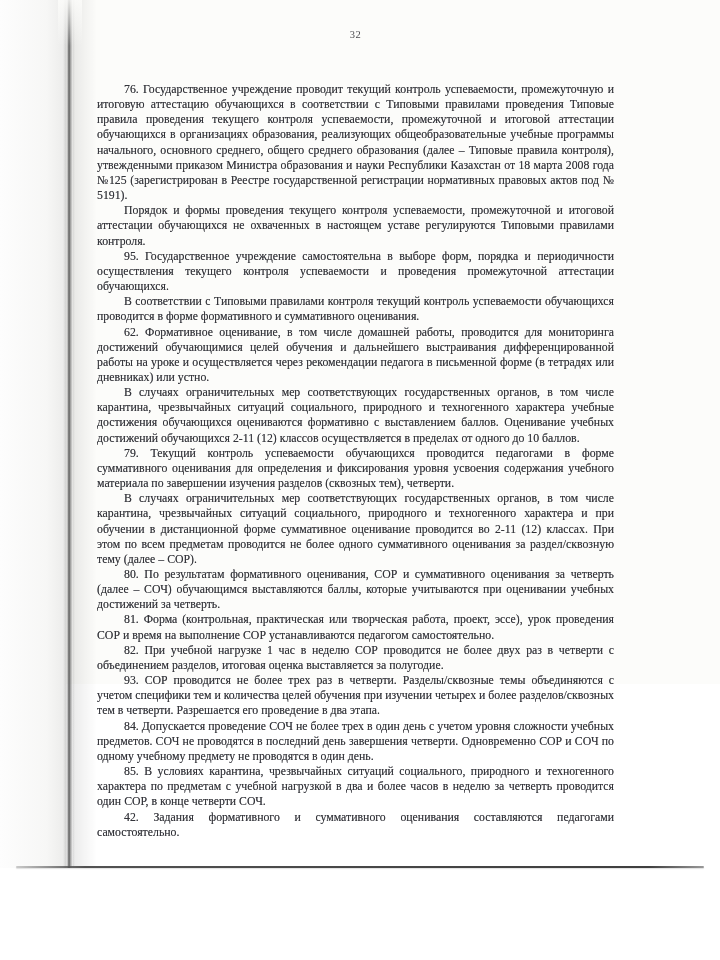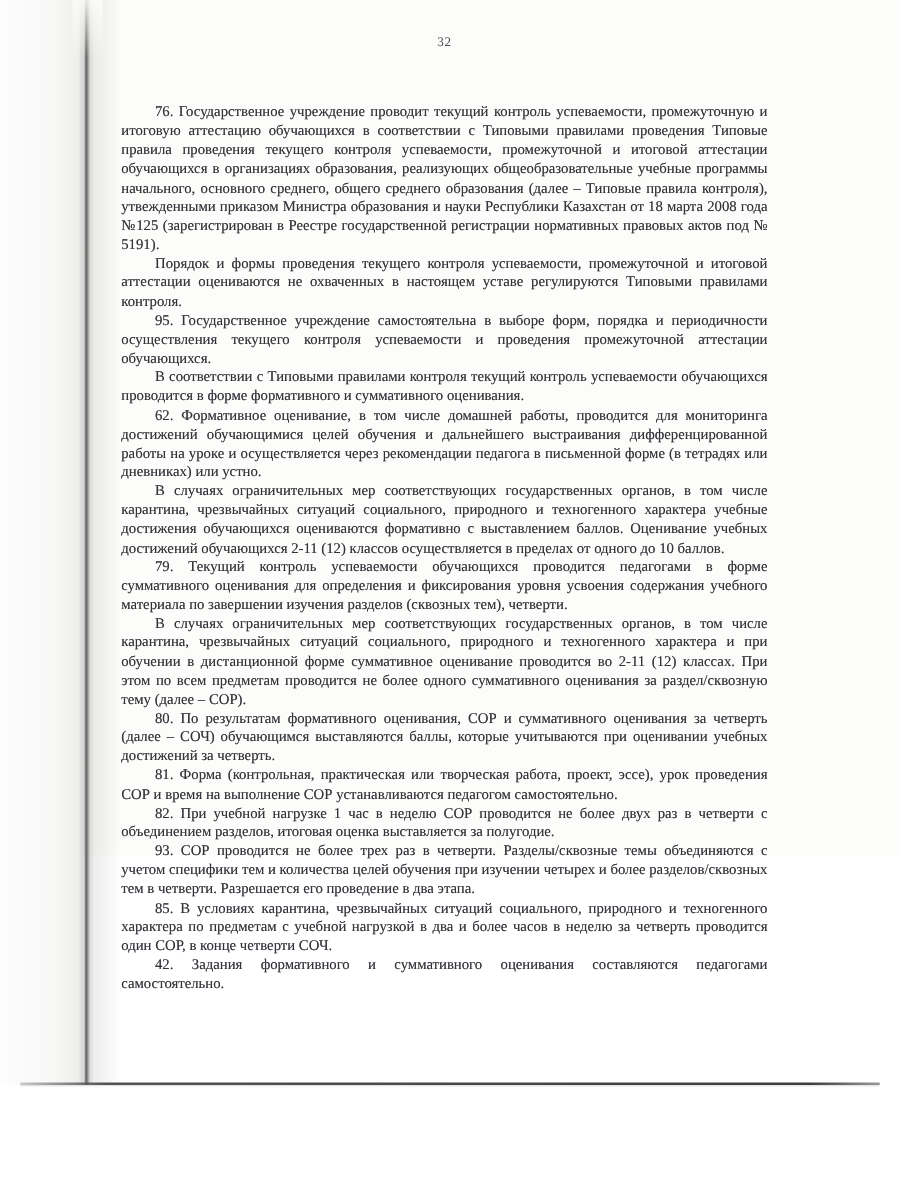--- a/index.html
+++ b/index.html
@@ -99,29 +99,30 @@
 
 <div class="viewport">
   <div class="scan">
     <div class="left-margin"></div>
     <div class="spine"></div>
     <div class="spine-shadow"></div>
     <div class="spine-top-fade"></div>
     <div class="page-number">32</div>
     <div class="textblock">
         <p class="para">76. Государственное учреждение проводит текущий контроль успеваемости, промежуточную и итоговую аттестацию обучающихся в соответствии с Типовыми правилами проведения Типовые правила проведения текущего контроля успеваемости, промежуточной и итоговой аттестации обучающихся в организациях образования, реализующих общеобразовательные учебные программы начального, основного среднего, общего среднего образования (далее – Типовые правила контроля), утвежденными приказом Министра образования и науки Республики Казахстан от 18 марта 2008 года №125 (зарегистрирован в Реестре государственной регистрации нормативных правовых актов под № 5191).</p>
-        <p class="para">Порядок и формы проведения текущего контроля успеваемости, промежуточной и итоговой аттестации оцениваются не охваченных в настоящем уставе регулируются Типовыми правилами контроля.</p>
+        <p class="para">Порядок и формы проведения текущего контроля успеваемости, промежуточной и итоговой аттестации обучающихся не охваченных в настоящем уставе регулируются Типовыми правилами контроля.</p>
         <p class="para">95. Государственное учреждение самостоятельна в выборе форм, порядка и периодичности осуществления текущего контроля успеваемости и проведения промежуточной аттестации обучающихся.</p>
         <p class="para">В соответствии с Типовыми правилами контроля текущий контроль успеваемости обучающихся проводится в форме формативного и суммативного оценивания.</p>
         <p class="para">62. Формативное оценивание, в том числе домашней работы, проводится для мониторинга достижений обучающимися целей обучения и дальнейшего выстраивания дифференцированной работы на уроке и осуществляется через рекомендации педагога в письменной форме (в тетрадях или дневниках) или устно.</p>
         <p class="para">В случаях ограничительных мер соответствующих государственных органов, в том числе карантина, чрезвычайных ситуаций социального, природного и техногенного характера учебные достижения обучающихся оцениваются формативно с выставлением баллов. Оценивание учебных достижений обучающихся 2-11 (12) классов осуществляется в пределах от одного до 10 баллов.</p>
         <p class="para">79. Текущий контроль успеваемости обучающихся проводится педагогами в форме суммативного оценивания для определения и фиксирования уровня усвоения содержания учебного материала по завершении изучения разделов (сквозных тем), четверти.</p>
         <p class="para">В случаях ограничительных мер соответствующих государственных органов, в том числе карантина, чрезвычайных ситуаций социального, природного и техногенного характера и при обучении в дистанционной форме суммативное оценивание проводится во 2-11 (12) классах. При этом по всем предметам проводится не более одного суммативного оценивания за раздел/сквозную тему (далее – СОР).</p>
         <p class="para">80. По результатам формативного оценивания, СОР и суммативного оценивания за четверть (далее – СОЧ) обучающимся выставляются баллы, которые учитываются при оценивании учебных достижений за четверть.</p>
         <p class="para">81. Форма (контрольная, практическая или творческая работа, проект, эссе), урок проведения СОР и время на выполнение СОР устанавливаются педагогом самостоятельно.</p>
         <p class="para">82. При учебной нагрузке 1 час в неделю СОР проводится не более двух раз в четверти с объединением разделов, итоговая оценка выставляется за полугодие.</p>
         <p class="para">93. СОР проводится не более трех раз в четверти. Разделы/сквозные темы объединяются с учетом специфики тем и количества целей обучения при изучении четырех и более разделов/сквозных тем в четверти. Разрешается его проведение в два этапа.</p>
+        <p class="para">84. Допускается проведение СОЧ не более трех в один день с учетом уровня сложности учебных предметов. СОЧ не проводятся в последний день завершения четверти. Одновременно СОР и СОЧ по одному учебному предмету не проводятся в один день.</p>
         <p class="para">85. В условиях карантина, чрезвычайных ситуаций социального, природного и техногенного характера по предметам с учебной нагрузкой в два и более часов в неделю за четверть проводится один СОР, в конце четверти СОЧ.</p>
         <p class="para">42. Задания формативного и суммативного оценивания составляются педагогами самостоятельно.</p>
       </div>
     <div class="bottom-edge"></div>
   </div>
 </div>
 
 </body></html>

